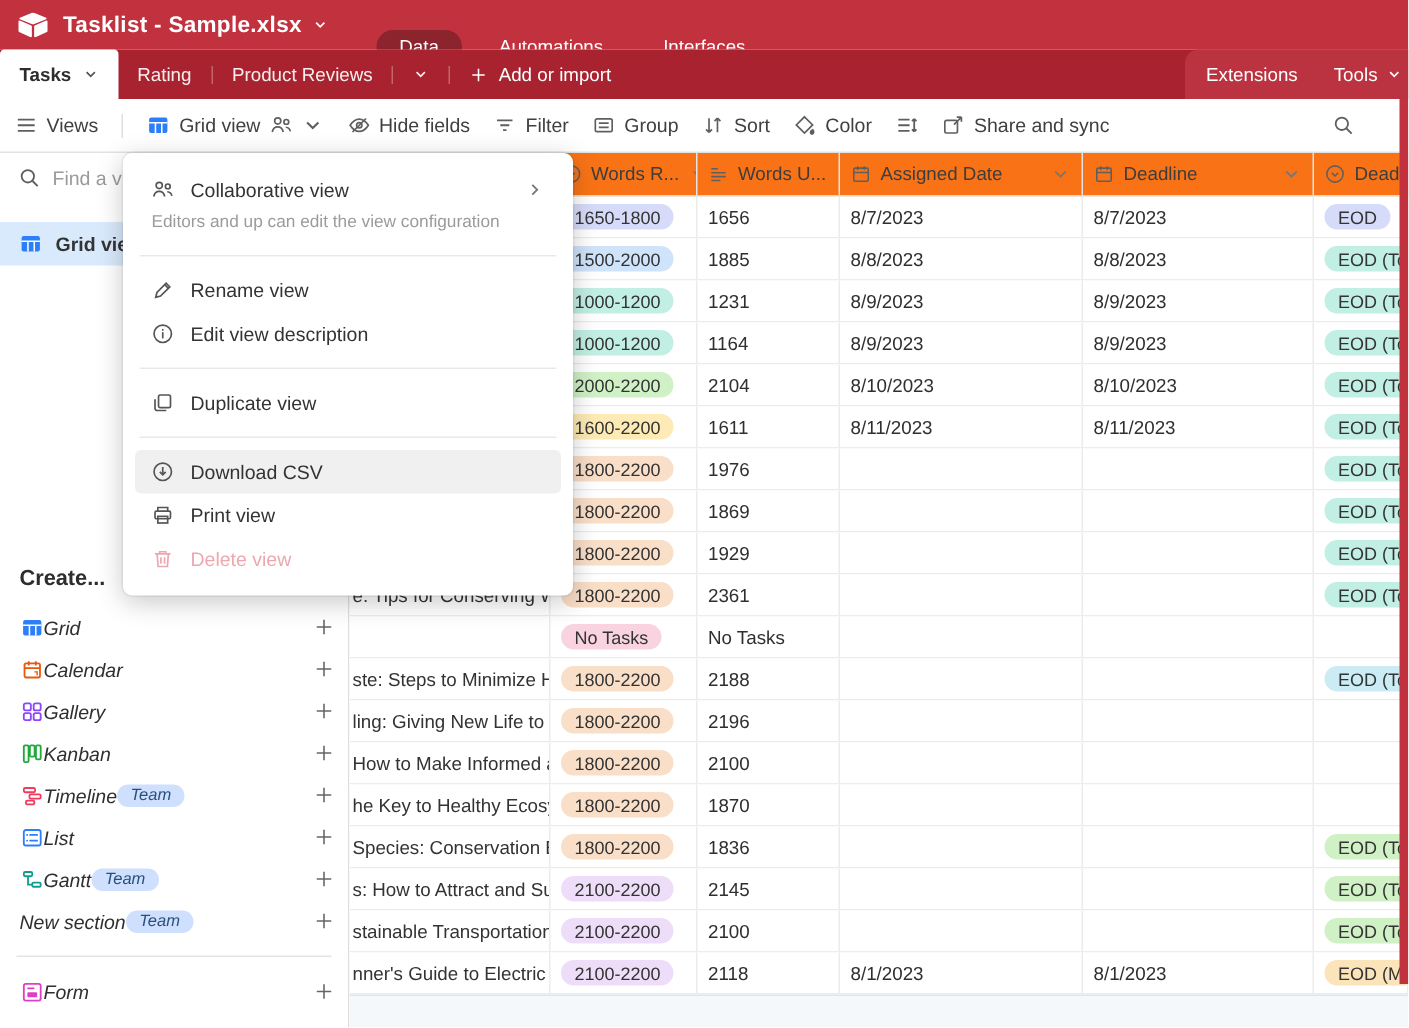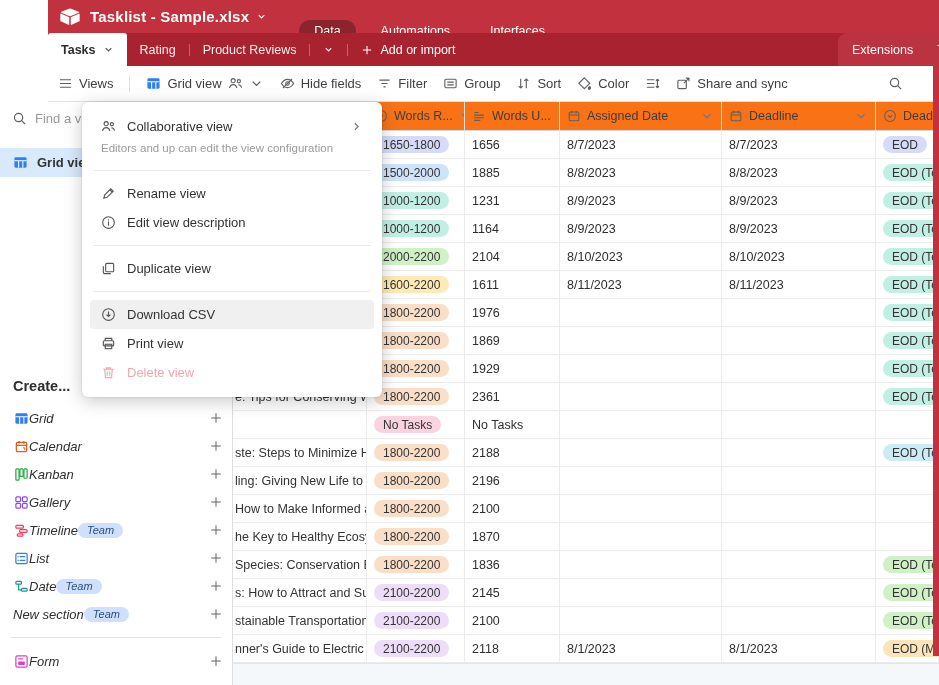--- a/index.html
+++ b/index.html
@@ -1,17 +1,17 @@
 <!DOCTYPE html>
 <html><head>
 <meta charset="utf-8">
 <style>
   * { margin:0; padding:0; box-sizing:border-box; }
   body { font-family:"Liberation Sans", sans-serif; }
-  .app { position:relative; width:939px; height:685px; background:#fff; overflow:hidden; font-size:13px; color:#333;padding-left:48px; }
+  .app { position:relative; width:939px; height:685px; background:#fff; overflow:hidden; font-size:13px; color:#333; }
 
   
   .topbar { height:33px; background:#c1323e; display:flex; align-items:center; padding:0 12px; color:#fff; }
   .logo { display:flex; align-items:center; margin-right:10px; }
   .logo svg { width:20px; height:17px; }
   .base-title { font-weight:700; font-size:15px; letter-spacing:.2px; }
   .title-chev { margin-left:7px; display:flex; }
   .topnav { display:flex; margin-left:32px; gap:10px; align-items:center; }
   .topnav-item { padding:4px 15px; border-radius:9999px; font-size:12.5px; color:#fff; cursor:default;margin-top:28px; }
   .topnav-item.active { background:rgba(0,0,0,.28); }
@@ -299,44 +299,44 @@
       <span class="lbl">Calendar</span>
 
       <span class="plus">
                 <svg viewBox="0 0 16 16" fill="none" stroke="#666" stroke-width="1.2">
                   <path d="M8 2.5v11M2.5 8h11"></path>
                 </svg>
               </span>
     </div>
             <div class="citem">
       <span class="ic">
-                <svg viewBox="0 0 16 16" width="15" height="15" fill="none" stroke="#20a83a" stroke-width="1.3">
-                  <rect x="2" y="2" width="3.4" height="12" rx="1"></rect>
-                  <rect x="6.3" y="2" width="3.4" height="8" rx="1"></rect>
-                  <rect x="10.6" y="2" width="3.4" height="10" rx="1"></rect>
-                </svg>
-              </span>
-      <span class="lbl">Kanban</span>
-
-      <span class="plus">
-                <svg viewBox="0 0 16 16" fill="none" stroke="#666" stroke-width="1.2">
-                  <path d="M8 2.5v11M2.5 8h11"></path>
-                </svg>
-              </span>
-    </div>
-            <div class="citem">
-      <span class="ic">
                 <svg viewBox="0 0 16 16" width="15" height="15" fill="none" stroke="#8b46ff" stroke-width="1.3">
                   <rect x="2" y="2" width="5" height="5" rx="1.2"></rect>
                   <rect x="9" y="2" width="5" height="5" rx="1.2"></rect>
                   <rect x="2" y="9" width="5" height="5" rx="1.2"></rect>
                   <rect x="9" y="9" width="5" height="5" rx="1.2"></rect>
                 </svg>
               </span>
       <span class="lbl">Gallery</span>
+
+      <span class="plus">
+                <svg viewBox="0 0 16 16" fill="none" stroke="#666" stroke-width="1.2">
+                  <path d="M8 2.5v11M2.5 8h11"></path>
+                </svg>
+              </span>
+    </div>
+            <div class="citem">
+      <span class="ic">
+                <svg viewBox="0 0 16 16" width="15" height="15" fill="none" stroke="#20a83a" stroke-width="1.3">
+                  <rect x="2" y="2" width="3.4" height="12" rx="1"></rect>
+                  <rect x="6.3" y="2" width="3.4" height="8" rx="1"></rect>
+                  <rect x="10.6" y="2" width="3.4" height="10" rx="1"></rect>
+                </svg>
+              </span>
+      <span class="lbl">Kanban</span>
 
       <span class="plus">
                 <svg viewBox="0 0 16 16" fill="none" stroke="#666" stroke-width="1.2">
                   <path d="M8 2.5v11M2.5 8h11"></path>
                 </svg>
               </span>
     </div>
             <div class="citem">
       <span class="ic">
                 <svg viewBox="0 0 16 16" width="15" height="15" fill="none" stroke="#f23a5e" stroke-width="1.3">
@@ -369,21 +369,21 @@
               </span>
     </div>
             <div class="citem">
       <span class="ic">
                 <svg viewBox="0 0 16 16" width="15" height="15" fill="none" stroke="#0f9d8f" stroke-width="1.3">
                   <rect x="2" y="2.5" width="6" height="3" rx="1"></rect>
                   <rect x="8" y="10" width="6" height="3" rx="1"></rect>
                   <path d="M5 5.5v6h3"></path>
                 </svg>
               </span>
-      <span class="lbl">Date</span>
+      <span class="lbl">Gantt</span>
       <span class="badge">Team</span>
       <span class="plus">
                 <svg viewBox="0 0 16 16" fill="none" stroke="#666" stroke-width="1.2">
                   <path d="M8 2.5v11M2.5 8h11"></path>
                 </svg>
               </span>
     </div>
             <div class="citem">
 
       <span class="lbl">New section</span>

